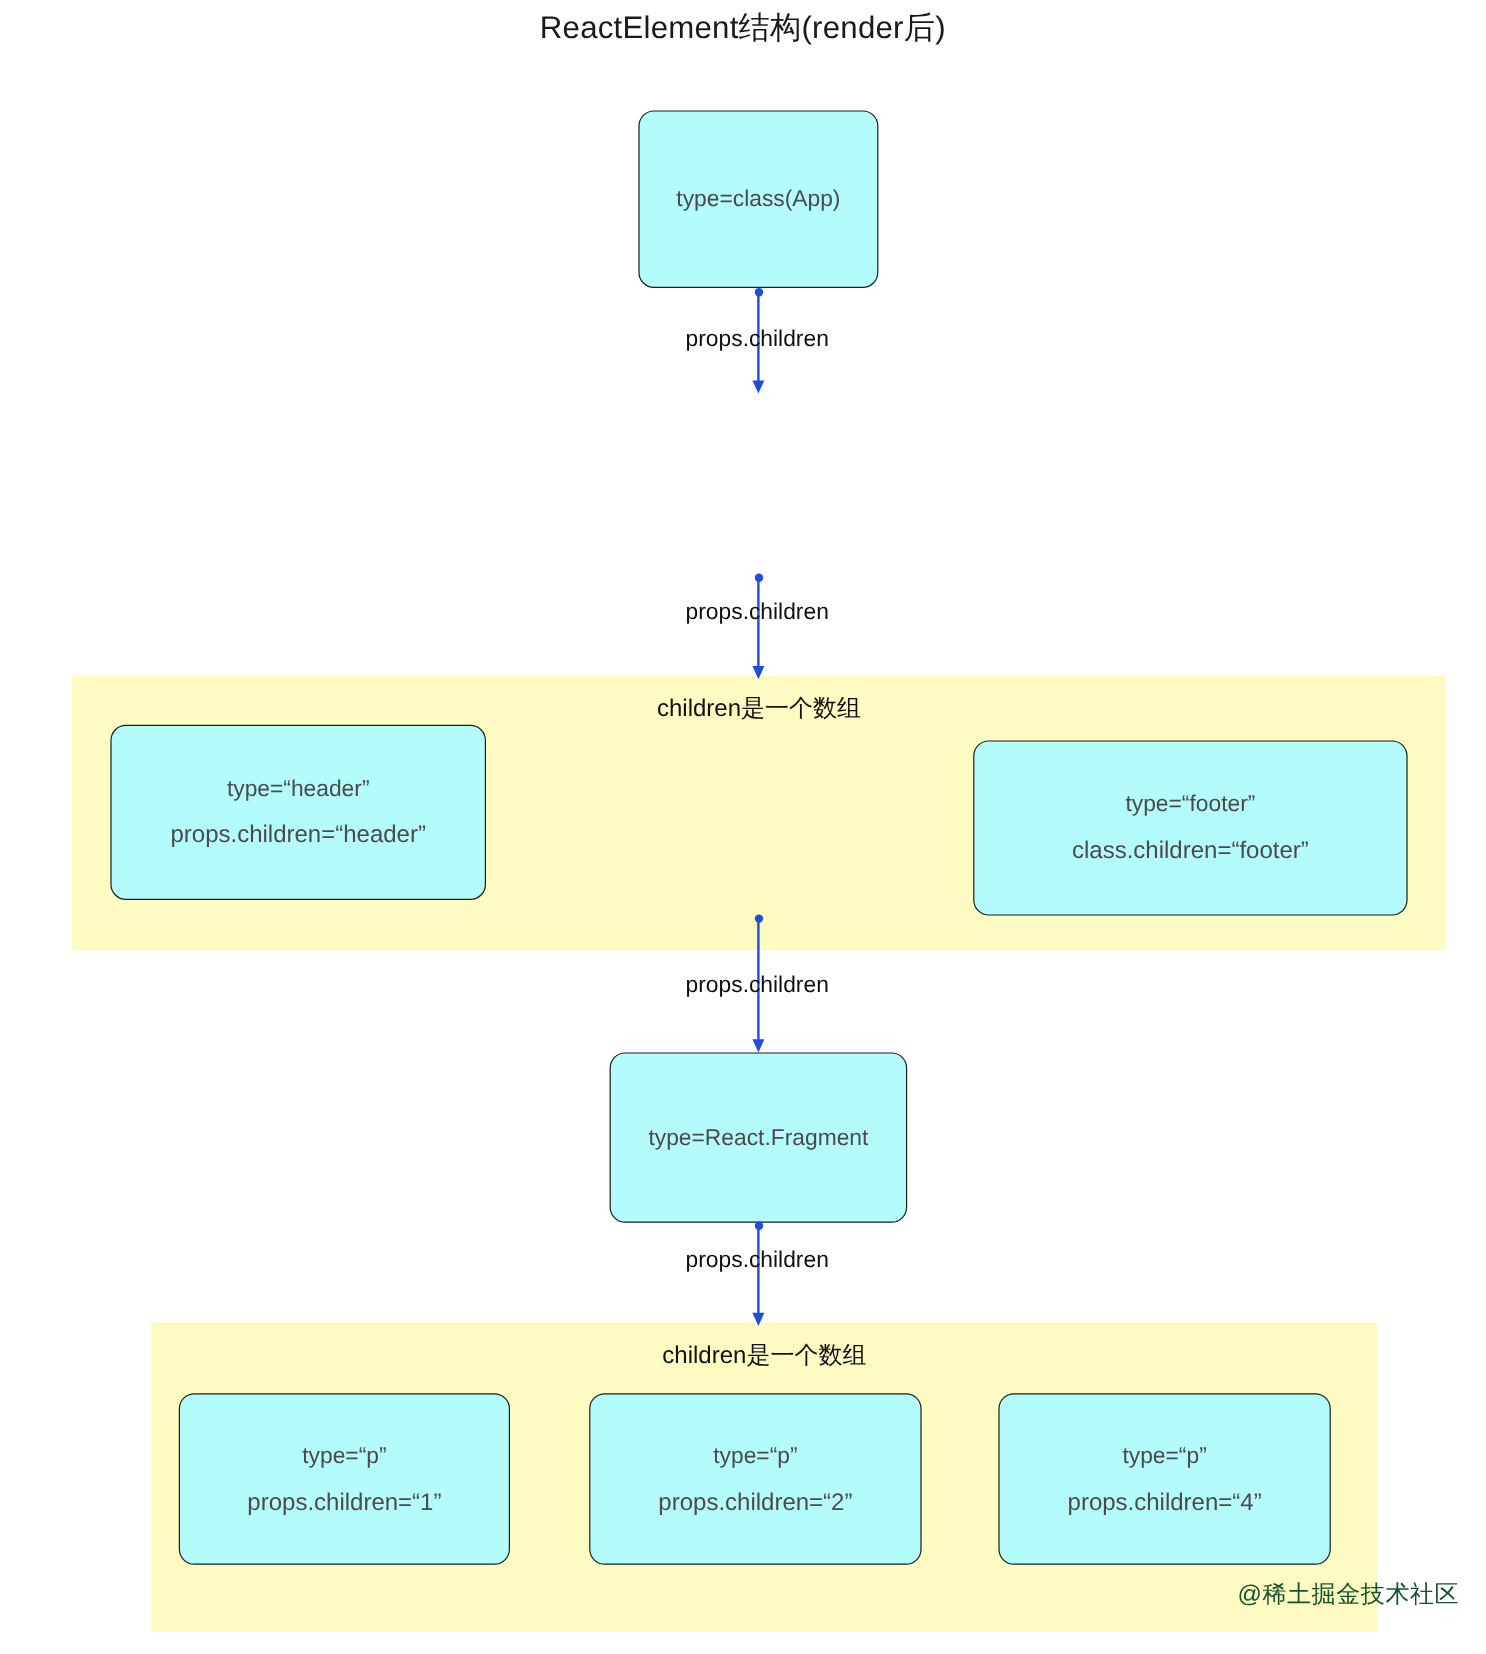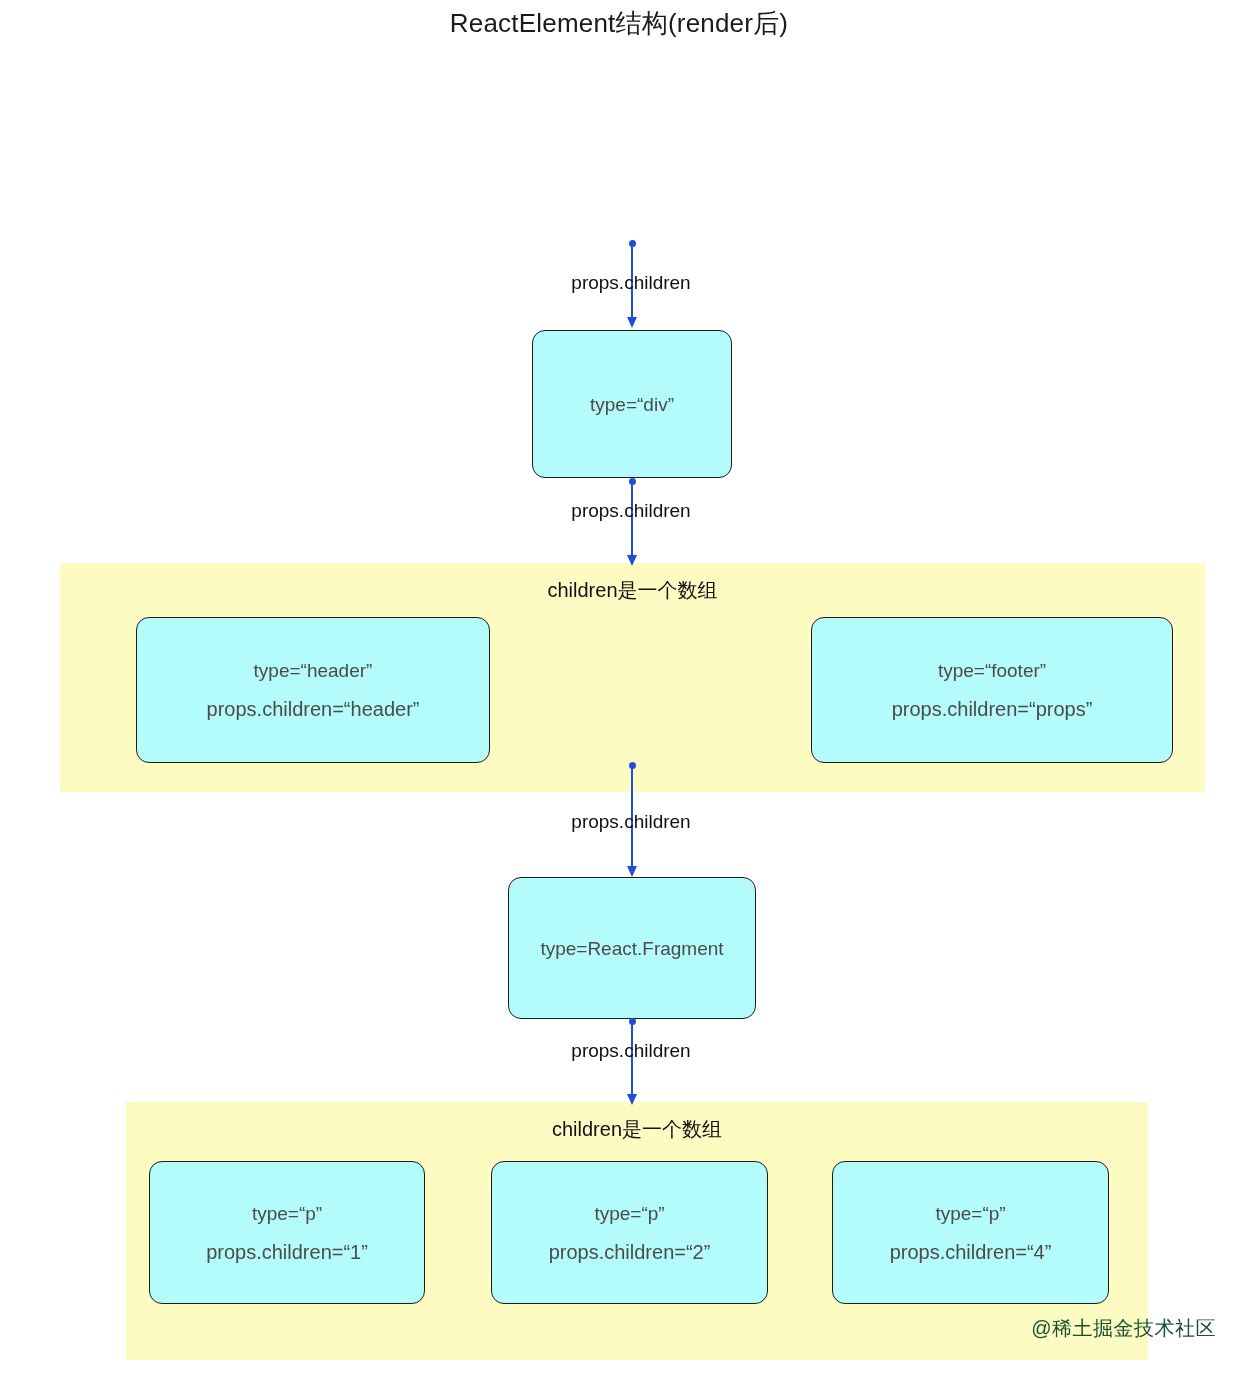--- a/index.html
+++ b/index.html
@@ -124,44 +124,44 @@
   <div class="diagram-title">ReactElement结构(render后)</div>
 
   <div class="band" style="left:60px; top:563px; width:1145px; height:229px;">
     <div class="band-label" style="top:14px;">children是一个数组</div>
   </div>
 
   <div class="band" style="left:126px; top:1102px; width:1022px; height:258px;">
     <div class="band-label" style="top:14px;">children是一个数组</div>
   </div>
 
+  <div class="node" style="left:532px; top:92px; width:200px; height:148px;">
+    <span class="ln">type=class(App)</span>
+  </div>
 
   <div class="edge-dot" style="left:628.5px; top:240px;"></div>
   <div class="edge-line" style="left:631px; top:243px; height:76px;"></div>
   <div class="edge-head" style="left:626.5px; top:317px;"></div>
   <div class="edge-label" style="left:431px; top:272px; width:400px;">props.children</div>
 
-  <div class="node" style="left:532px; top:330px; width:200px; height:148px;">
-    <span class="ln">type=“div”</span>
-  </div>
 
   <div class="edge-dot" style="left:628.5px; top:478px;"></div>
   <div class="edge-line" style="left:631px; top:481px; height:76px;"></div>
   <div class="edge-head" style="left:626.5px; top:555px;"></div>
   <div class="edge-label" style="left:431px; top:500px; width:400px;">props.children</div>
 
-  <div class="node two-line" style="left:92px; top:617px; width:354px; height:146px;margin-left:44px;">
+  <div class="node two-line" style="left:92px; top:604px; width:313px; height:146px;">
     <span class="ln">type=“header”</span>
     <span class="ln">props.children=“header”</span>
   </div>
 
 
   <div class="node two-line" style="left:811px; top:617px; width:362px; height:146px;">
     <span class="ln">type=“footer”</span>
-    <span class="ln">props.children=“props”</span>
+    <span class="ln">class.children=“footer”</span>
   </div>
 
   <div class="edge-dot" style="left:628.5px; top:762px;"></div>
   <div class="edge-line" style="left:631px; top:765px; height:103px;"></div>
   <div class="edge-head" style="left:626.5px; top:866px;"></div>
   <div class="edge-label" style="left:431px; top:811px; width:400px;">props.children</div>
 
   <div class="node" style="left:508px; top:877px; width:248px; height:142px;">
     <span class="ln">type=React.Fragment</span>
   </div>

